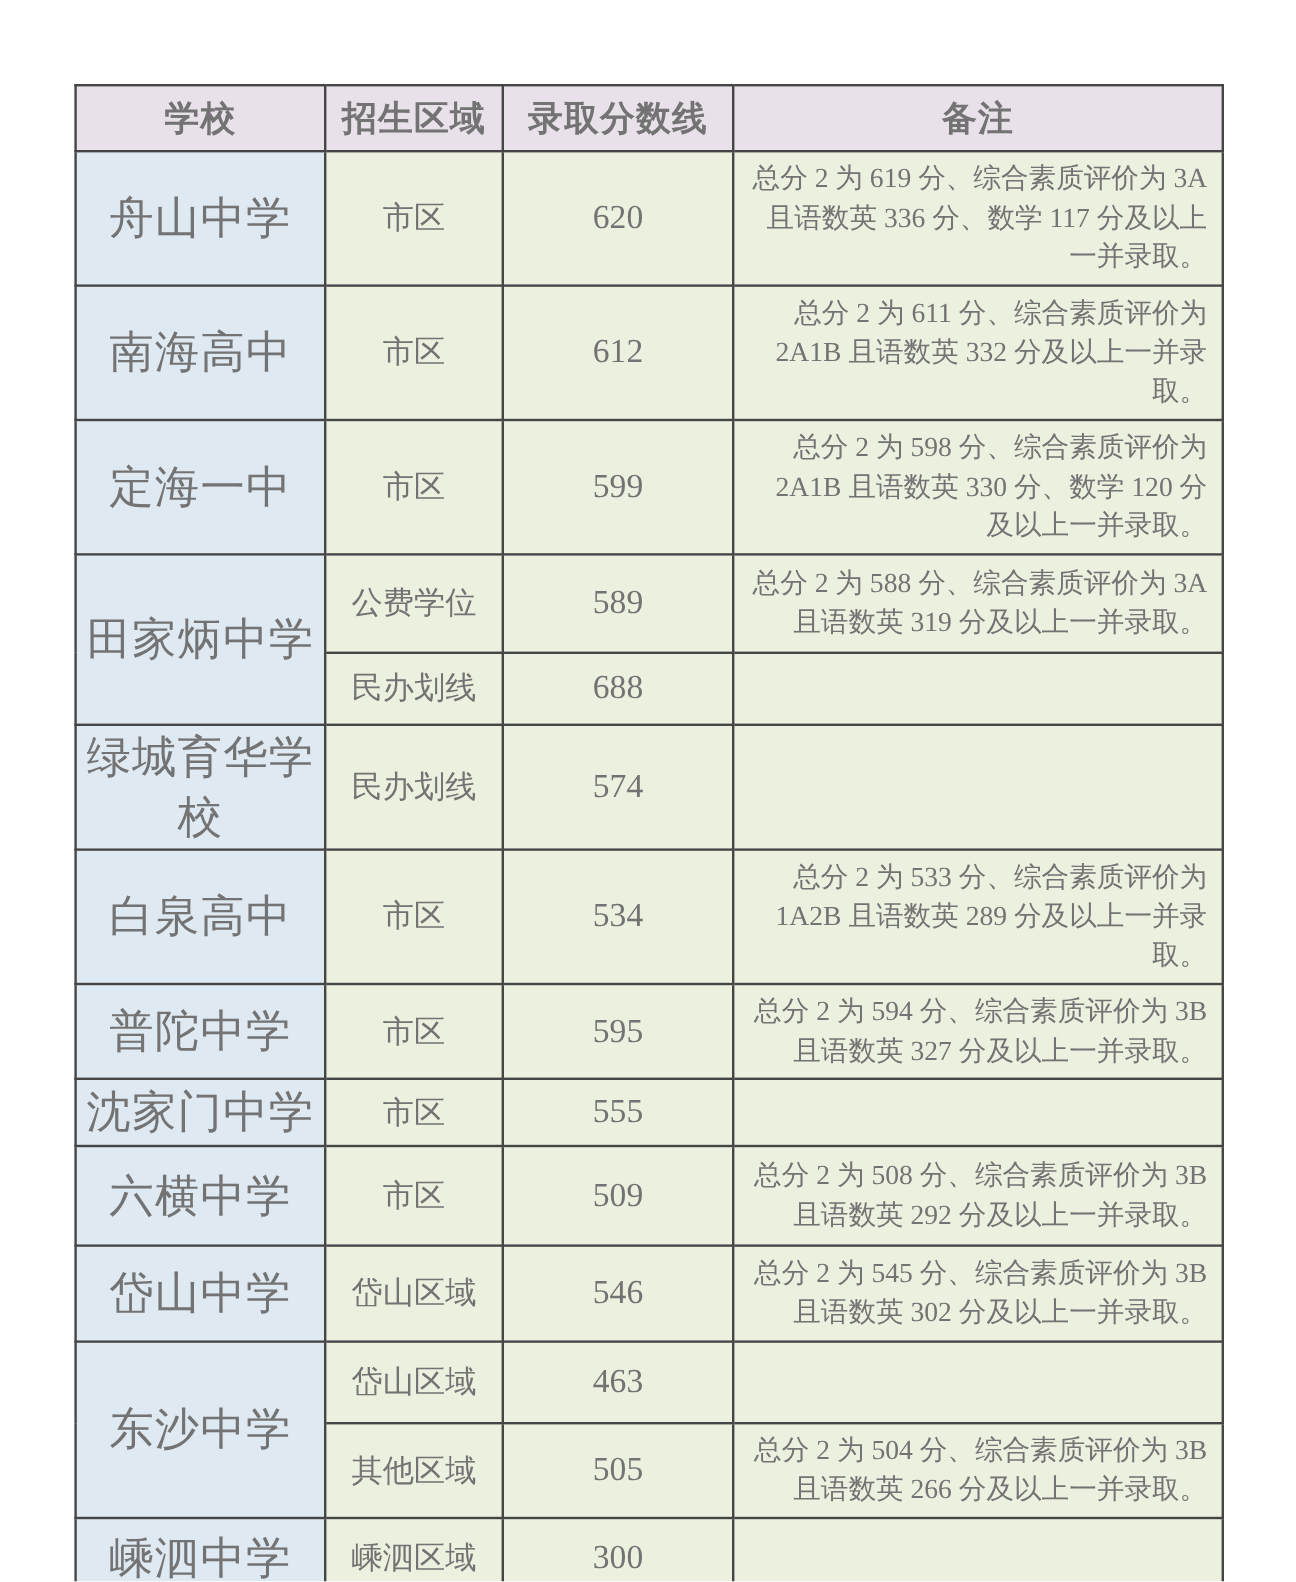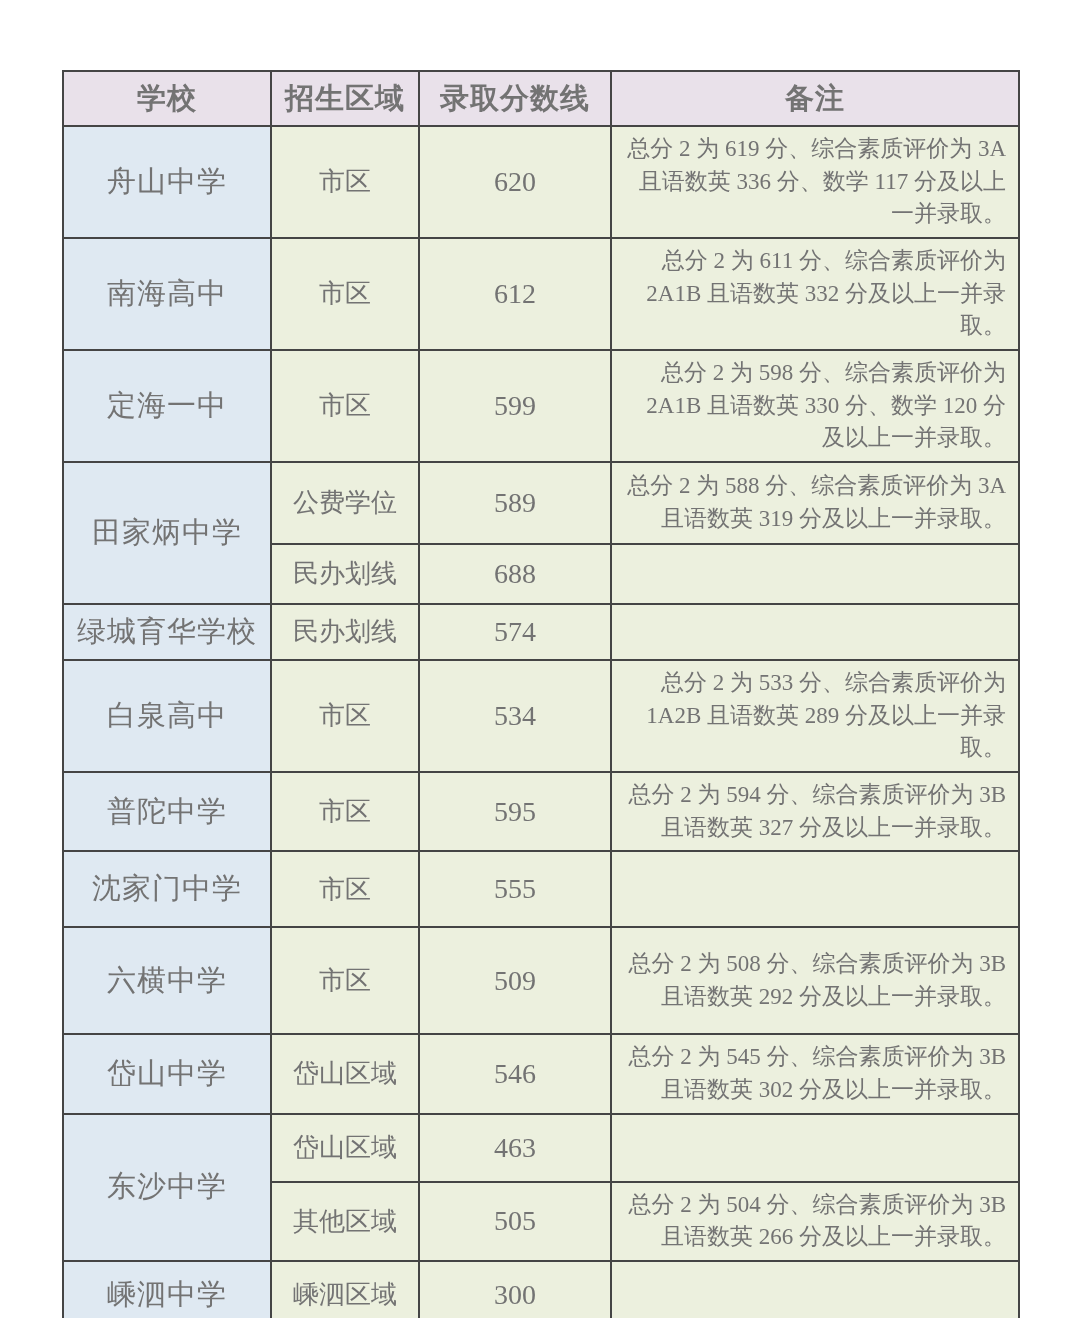--- a/index.html
+++ b/index.html
@@ -25,21 +25,21 @@
   }
   .score-table thead th{
     background:#e9e1ea;
     font-size:29px;
     font-weight:700;
     text-align:center;
     letter-spacing:1px;
   }
   td.school{
     background:#dfe9f2;
-    font-size:29px;
+    font-size:37px;
     text-align:center;
     letter-spacing:1px;
   }
   td.area,td.score{
     background:#ecf0de;
     font-size:26px;
     text-align:center;
   }
   td.score{font-size:28px;margin-left:30px;}
   td.remark{
@@ -110,27 +110,27 @@
         <td class="area">市区</td>
         <td class="score">534</td>
         <td class="remark">总分 2 为 533 分、综合素质评价为 1A2B 且语数英 289 分及以上一并录取。</td>
       </tr>
       <tr style="height:68px">
         <td class="school">普陀中学</td>
         <td class="area">市区</td>
         <td class="score">595</td>
         <td class="remark">总分 2 为 594 分、综合素质评价为 3B 且语数英 327 分及以上一并录取。</td>
       </tr>
-      <tr style="height:76px">
+      <tr style="height:56px">
         <td class="school">沈家门中学</td>
         <td class="area">市区</td>
         <td class="score">555</td>
         <td class="remark"></td>
       </tr>
-      <tr style="height:107px">
+      <tr style="height:83px">
         <td class="school">六横中学</td>
         <td class="area">市区</td>
         <td class="score">509</td>
         <td class="remark">总分 2 为 508 分、综合素质评价为 3B 且语数英 292 分及以上一并录取。</td>
       </tr>
       <tr style="height:77px">
         <td class="school">岱山中学</td>
         <td class="area">岱山区域</td>
         <td class="score">546</td>
         <td class="remark">总分 2 为 545 分、综合素质评价为 3B 且语数英 302 分及以上一并录取。</td>

